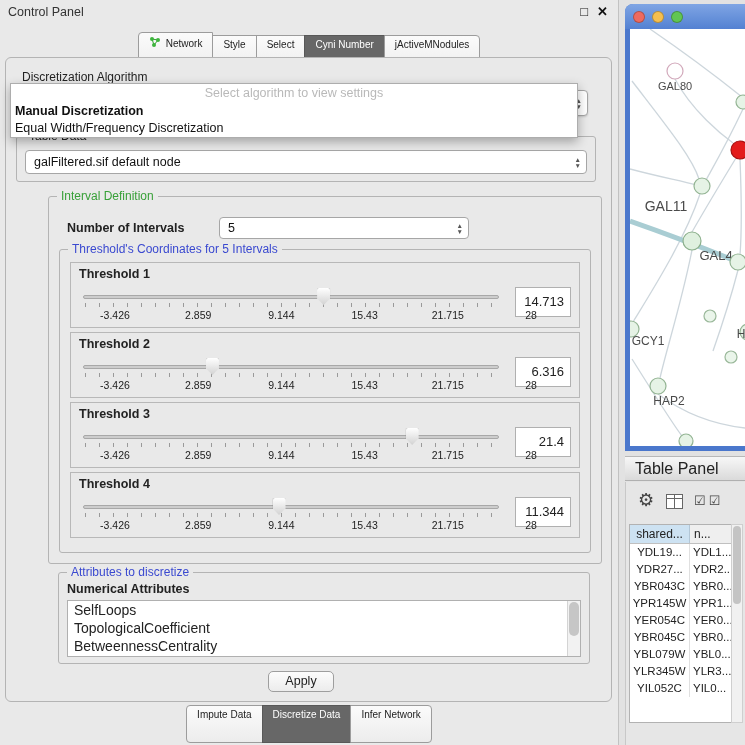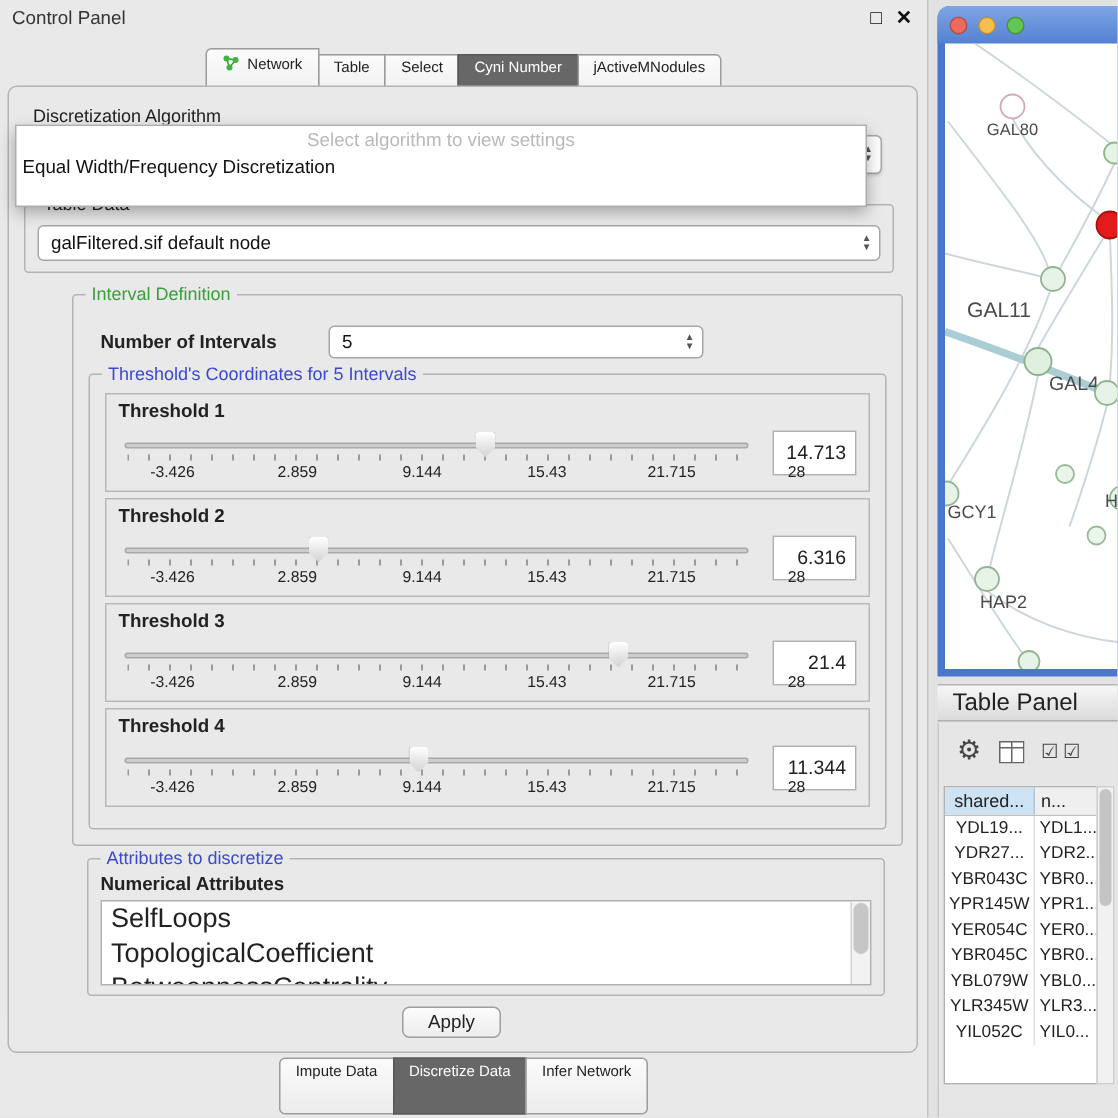--- a/index.html
+++ b/index.html
@@ -57,21 +57,21 @@
   .slider-track{position:absolute;left:0;right:0;top:8px;height:4px;background:#cdcdcd;border:1px solid #a8a8a8;border-radius:3px;}
   .slider-ticks{position:absolute;left:2px;right:2px;top:16px;height:4px;background-image:repeating-linear-gradient(90deg,#9a9a9a 0,#9a9a9a 1px,transparent 1px,transparent 14px);}
   .slider-thumb{position:absolute;top:1px;width:13px;height:17px;background:linear-gradient(#ffffff,#d2d2d2);clip-path:polygon(0 0,100% 0,100% 60%,50% 100%,0 60%);filter:drop-shadow(0 0 1px #808080);border-radius:2px 2px 0 0;}
   .slider-scale{position:absolute;left:0;right:0;top:22px;height:12px;}
   .slider-scale span{position:absolute;transform:translateX(-50%);font-size:10.5px;color:#222;white-space:nowrap;margin-left:32px;}
   .value-box{width:56px;height:30px;background:#fff;border:1px solid #b0b0b0;font-size:13px;text-align:right;line-height:28px;padding-right:6px;margin-top:2px;}
   
   .attr-group{left:58px;top:572px;width:532px;height:92px;}
   .attr-sublabel{position:absolute;left:8px;top:9px;font-size:12.5px;font-weight:bold;}
   .attr-list{position:absolute;left:8px;right:8px;top:27px;bottom:6px;background:#fff;border:1px solid #b0b0b0;overflow:hidden;}
-  .attr-item{font-size:18px;padding:1px 6px;white-space:nowrap;}
+  .attr-item{font-size:14px;padding:1px 6px;white-space:nowrap;}
   .attr-scroll{position:absolute;right:0;top:0;bottom:0;width:13px;background:#f2f2f2;border-left:1px solid #d4d4d4;}
   .attr-scroll .thumb{position:absolute;left:1px;right:1px;top:1px;height:62%;background:#c6c6c6;border-radius:5px;}
   
   .apply-button{position:absolute;left:268px;top:671px;width:66px;height:21px;border:1px solid #9e9e9e;border-radius:5px;background:linear-gradient(#fcfcfc,#ececec);font-size:12.5px;text-align:center;line-height:19px;}
   
   .network-window{position:absolute;left:625px;top:4px;width:120px;height:447px;background:#4a77cc;border-radius:8px 0 0 0;}
   .network-titlebar{position:absolute;left:0;top:0;right:0;height:25px;background:linear-gradient(#7fa5e4,#5381d2);border-radius:8px 0 0 0;}
   .traffic-lights{position:absolute;left:8px;top:7px;display:flex;gap:7px;}
   .traffic-lights span{width:12px;height:12px;border-radius:50%;border:1px solid rgba(0,0,0,.25);}
   .net-canvas{position:absolute;left:5px;top:25px;right:0;bottom:5px;background:#fff;overflow:hidden;}
@@ -110,21 +110,21 @@
       <div class="tab">
         <span><svg width="12" height="12" viewBox="0 0 12 12">
             <path d="M3 3L9 4L5 9Z" fill="none" stroke="#2da02d" stroke-width="1"></path>
             <circle cx="3" cy="3" r="2" fill="#3db43d"></circle>
             <circle cx="9" cy="4" r="2" fill="#3db43d"></circle>
             <circle cx="5" cy="9" r="2" fill="#3db43d"></circle>
           </svg></span>
         <span>Network</span>
       </div>
       <div class="tab">
-        <span>Table</span>
+        <span>Style</span>
       </div>
       <div class="tab">
         <span>Select</span>
       </div>
       <div class="tab selected">
         <span>Cyni Number</span>
       </div>
       <div class="tab">
         <span>jActiveMNodules</span>
       </div>
@@ -135,20 +135,21 @@
   <div class="algo-label">Discretization Algorithm</div>
   <div class="combo combo-behind">
     <span class="stepper">
       <span>▲</span>
         <span>▼</span>
     </span>
   </div>
 
   <div class="dropdown-overlay">
     <div class="placeholder">Select algorithm to view settings</div>
+    <div class="option bold">Manual Discretization</div>
     <div class="option">Equal Width/Frequency Discretization</div>
   </div>
 
   <div class="groupbox tabledata-group">
     <span class="group-label label-gray">Table Data</span>
     <div class="combo tabledata-combo">
       <span class="txt">galFiltered.sif default node</span>
       <span class="stepper">
         <span>▲</span>
           <span>▼</span>

